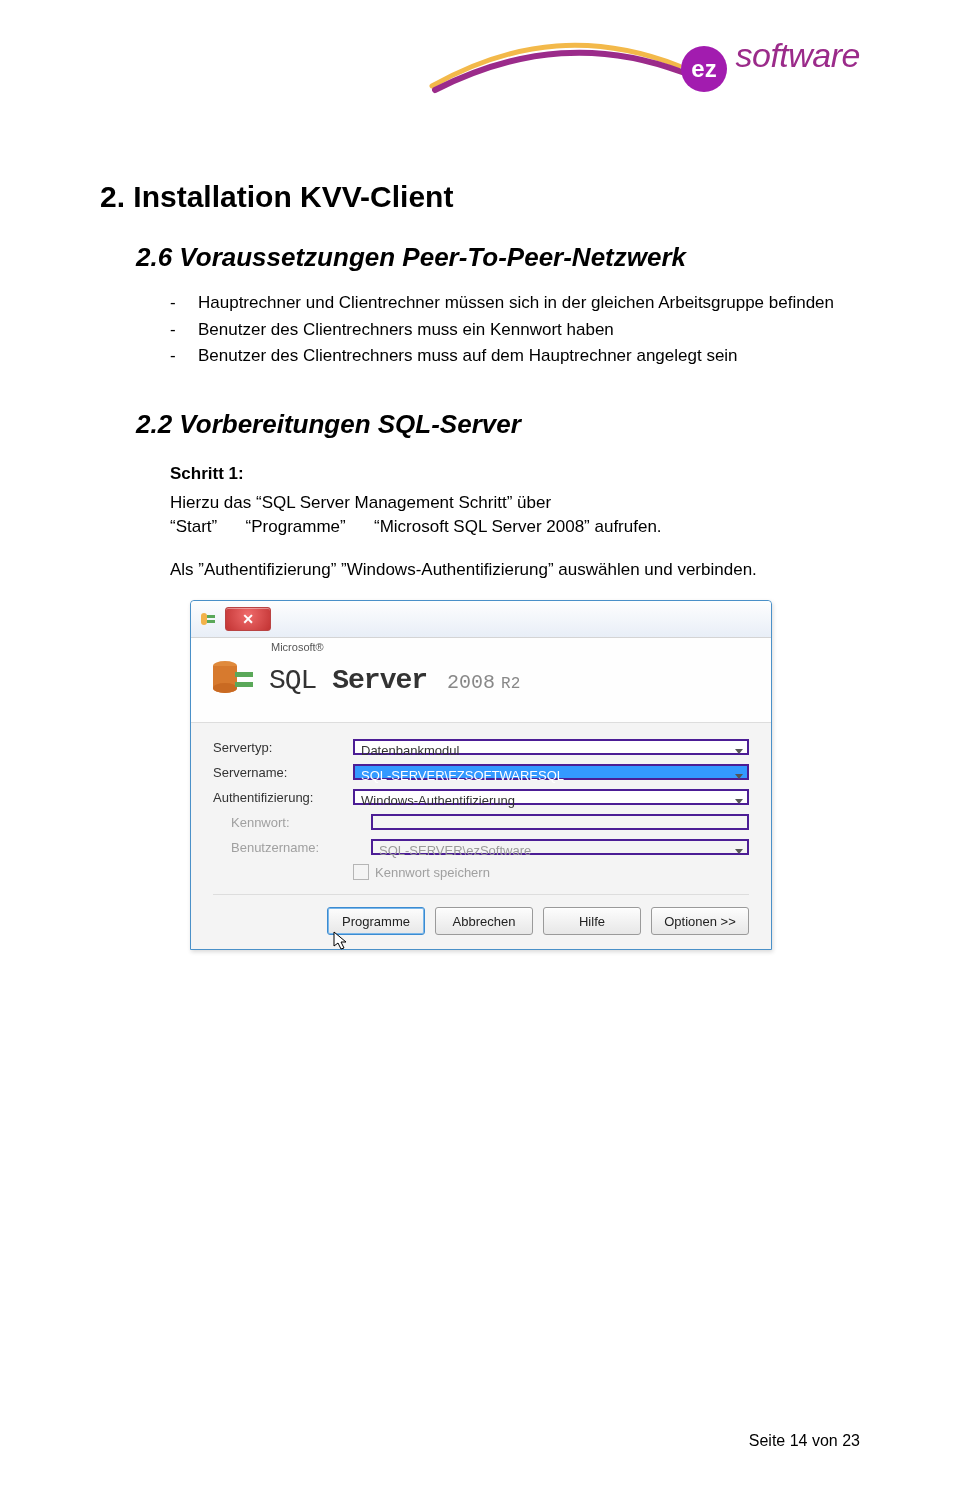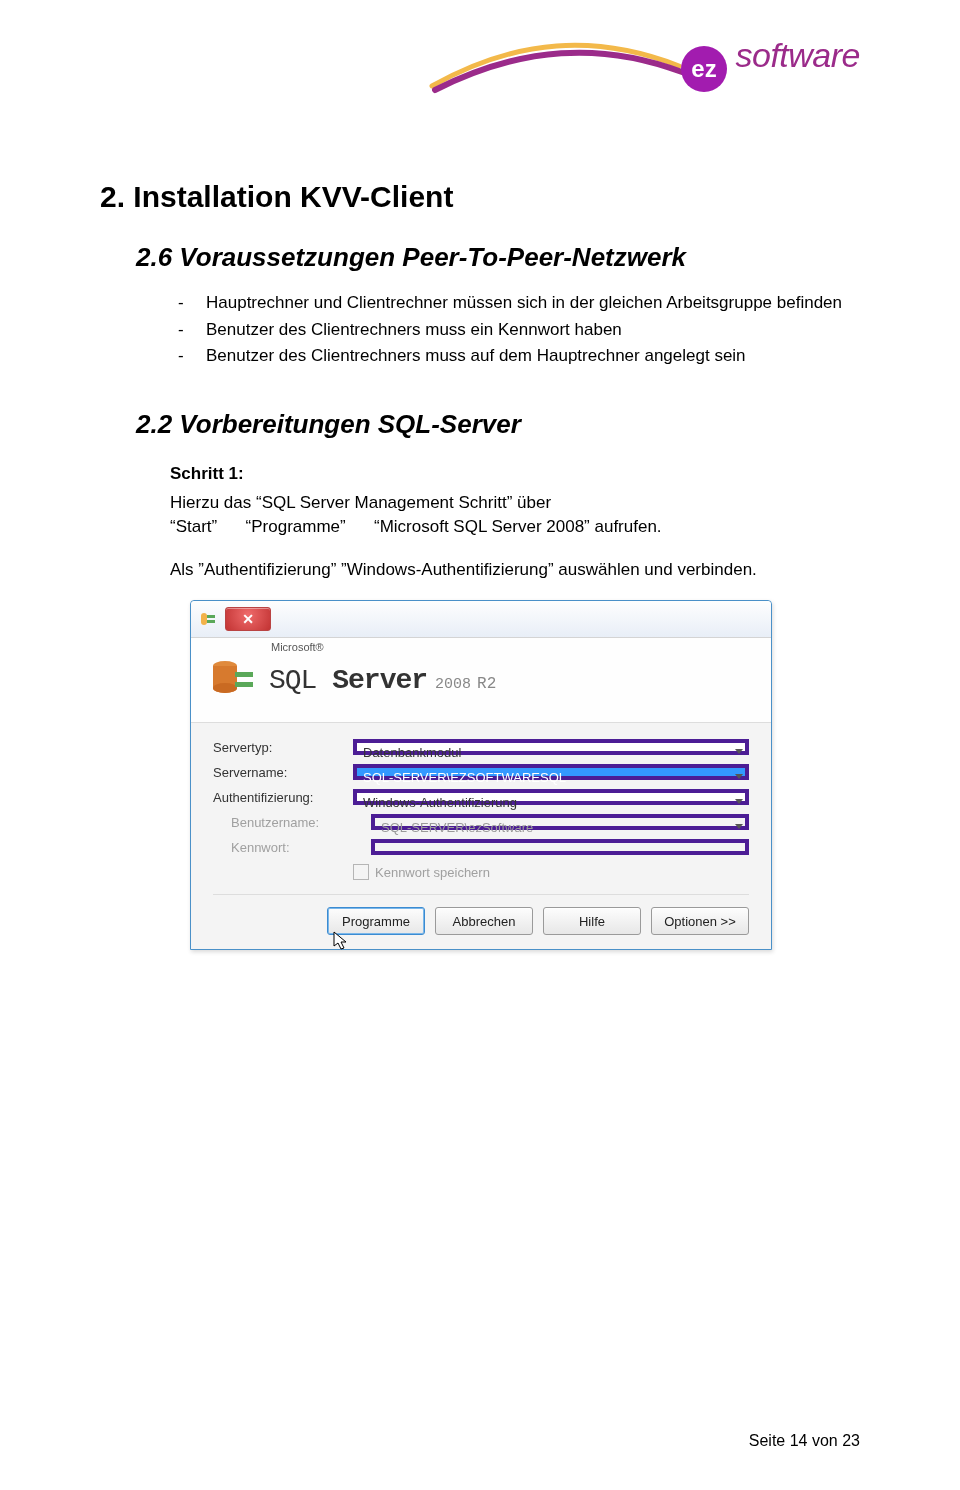--- a/index.html
+++ b/index.html
@@ -11,49 +11,49 @@
   .swoosh { width: 230px; height: 60px; position: relative; margin-bottom: -6px; }
   .swoosh svg { position: absolute; right: -6px; top: 0; }
   .logo-ez-circle { width: 46px; height: 46px; border-radius: 50%; background: #a21caf; display: inline-flex; align-items: center; justify-content: center; color: #fff; font-size: 24px; font-weight: 700; margin-right: 4px; position: relative; top: 10px;}
   .logo-soft { font-size: 34px; color: #9b2b8a; font-style: italic; letter-spacing: -0.5px;}
 
   .content { margin-top: 140px; }
 
   h1 { font-size: 30px; font-weight: 700; margin: 0 0 28px 0; }
   h2 { font-size: 26px; font-style: italic; font-weight: 700; margin: 18px 0 18px 36px; }
   .subblock { margin-left: 70px; font-size: 17px; line-height: 1.45; }
-  .bullets { margin: 8px; padding: 0; list-style: none; }
+  .bullets { margin: 0; padding: 0; list-style: none; }
   .bullets li { padding-left: 28px; position: relative; margin-bottom: 2px; }
   .bullets li::before { content: "-"; position: absolute; left: 0; }
 
   .step-title { font-weight: 700; margin-top: 22px; margin-bottom: 4px; }
   .para { margin-bottom: 18px; }
 
   
   .dlg { width: 580px; margin-left: 90px; margin-top: 10px; border: 1px solid #4a90c8; border-radius: 4px 4px 0 0; background: linear-gradient(#fdfdfd, #f1f1f1); font-family: "Segoe UI", Tahoma, sans-serif; font-size: 13px; color: #333; box-shadow: 1px 2px 4px rgba(0,0,0,0.15); }
   .dlg-title { display: flex; align-items: center; padding: 6px 8px; background: linear-gradient(#fefefe,#e8eef7); border-bottom: 1px solid #d4d4d4; border-radius: 4px 4px 0 0; }
   .dlg-title-icon { width: 18px; height: 18px; margin-right: 8px; display: inline-block; }
   .dlg-title-text { flex: 1; color: #333; font-size: 13px; }
   .dlg-close { width: 44px; height: 22px; border: 1px solid #b94343; border-radius: 3px; background: radial-gradient(circle at 50% 30%, #ef6b6b, #c23333); color: #fff; display: flex; align-items: center; justify-content: center; font-weight: 700; font-size: 14px; box-shadow: inset 0 1px 0 rgba(255,255,255,0.4); }
 
   .dlg-banner { height: 84px; display: flex; align-items: center; padding: 0 18px; background: #fefefe; border-bottom: 1px solid #ddd; }
   .dlg-banner-icon { width: 48px; height: 48px; margin-right: 12px; position: relative; }
   .dlg-banner-text { display: flex; align-items: baseline; gap: 2px; font-family: Liberation Mono, monospace; }
   .brand-ms { font-size: 11px; color: #555; position: absolute; margin-top: -24px; margin-left: 2px;}
   .brand-sql { font-size: 28px; color: #333; font-weight: 400; letter-spacing: -1px;}
   .brand-sql b { font-weight: 700; }
-  .brand-year { font-size: 15px; color: #888; font-weight: 300; margin-left: 6px;}
+  .brand-year { font-size: 20px; color: #888; font-weight: 300; margin-left: 18px;}
   .brand-r2 { font-size: 16px; color: #888; font-weight: 400; margin-left: 4px;}
 
   .dlg-form { padding: 16px 22px 10px 22px; background: #f4f4f4; }
   .frow { display: flex; align-items: center; margin-bottom: 9px; }
   .flabel { width: 140px; color: #333; }
   .flabel.disabled { color: #a0a0a0; }
   .fcontrol { flex: 1; position: relative; }
-  .combo, .txt { width: 100%; height: 16px; box-sizing: border-box; border: 4px solid #4c1d95; background: #fff; padding: 2px 22px 2px 6px; font-size: 13px; font-family: inherit; }
+  .combo, .txt { width: 100%; height: 16px; box-sizing: border-box; border: 2px solid #4c1d95; background: #fff; padding: 2px 22px 2px 6px; font-size: 13px; font-family: inherit; }
   .combo.disabled, .txt.disabled { background: #f4f4f4; color: #9a9a9a; }
   .combo-arrow { position: absolute; right: 1px; top: 1px; width: 18px; height: 22px; display: flex; align-items: center; justify-content: center; pointer-events: none; }
   .combo-arrow::after { content: ""; border-left: 4px solid transparent; border-right: 4px solid transparent; border-top: 5px solid #555; }
   .combo.highlight { background: #3399ff; color: #fff; }
   .chkrow { margin-left: 140px; display: flex; align-items: center; gap: 6px; color: #a0a0a0; margin-top: 4px; }
   .chk { width: 14px; height: 14px; border: 1px solid #b5b5b5; background: #f4f4f4; }
 
   .dlg-sep { border-top: 1px solid #ddd; margin: 14px 0 12px 0; }
   .dlg-buttons { display: flex; justify-content: flex-end; gap: 10px; padding: 0 0 4px 0; }
   .btn { min-width: 96px; height: 26px; border: 1px solid #9a9a9a; border-radius: 3px; background: linear-gradient(#fdfdfd,#e7e7e7); display: flex; align-items: center; justify-content: center; font-size: 13px; color: #222; box-shadow: inset 0 1px 0 #fff; }
@@ -151,30 +151,30 @@
           </div>
         </div>
         <div class="frow">
           <div class="flabel">Authentifizierung:</div>
           <div class="fcontrol">
             <div class="combo"><span>Windows-Authentifizierung</span></div>
             <span class="combo-arrow"></span>
           </div>
         </div>
         <div class="frow">
+          <div class="flabel disabled" style="padding-left:18px;">Kennwort:</div>
+          <div class="fcontrol">
+            <div class="txt disabled"></div>
+          </div>
+        </div>
+        <div class="frow">
           <div class="flabel disabled" style="padding-left:18px;">Benutzername:</div>
           <div class="fcontrol">
             <div class="combo disabled"><span>SQL-SERVER\ezSoftware</span></div>
             <span class="combo-arrow"></span>
-          </div>
-        </div>
-        <div class="frow">
-          <div class="flabel disabled" style="padding-left:18px;">Kennwort:</div>
-          <div class="fcontrol">
-            <div class="txt disabled"></div>
           </div>
         </div>
         <div class="chkrow">
           <span class="chk"></span>
           <span>Kennwort speichern</span>
         </div>
 
         <div class="dlg-sep"></div>
 
         <div class="dlg-buttons">

